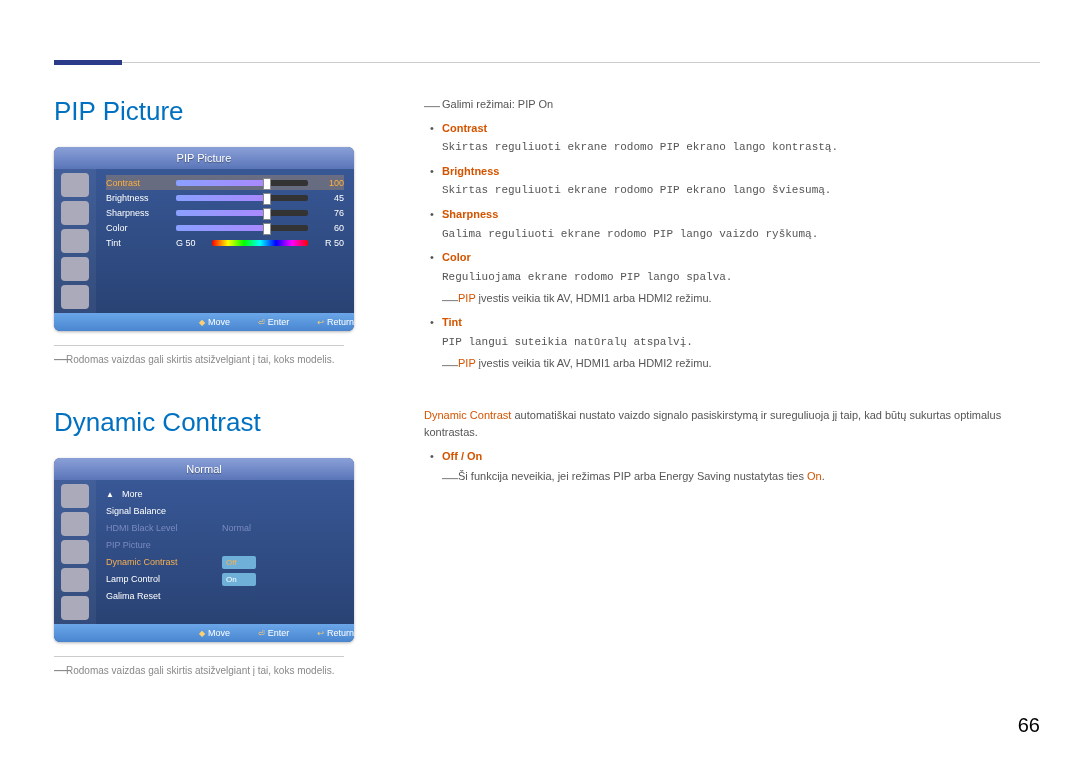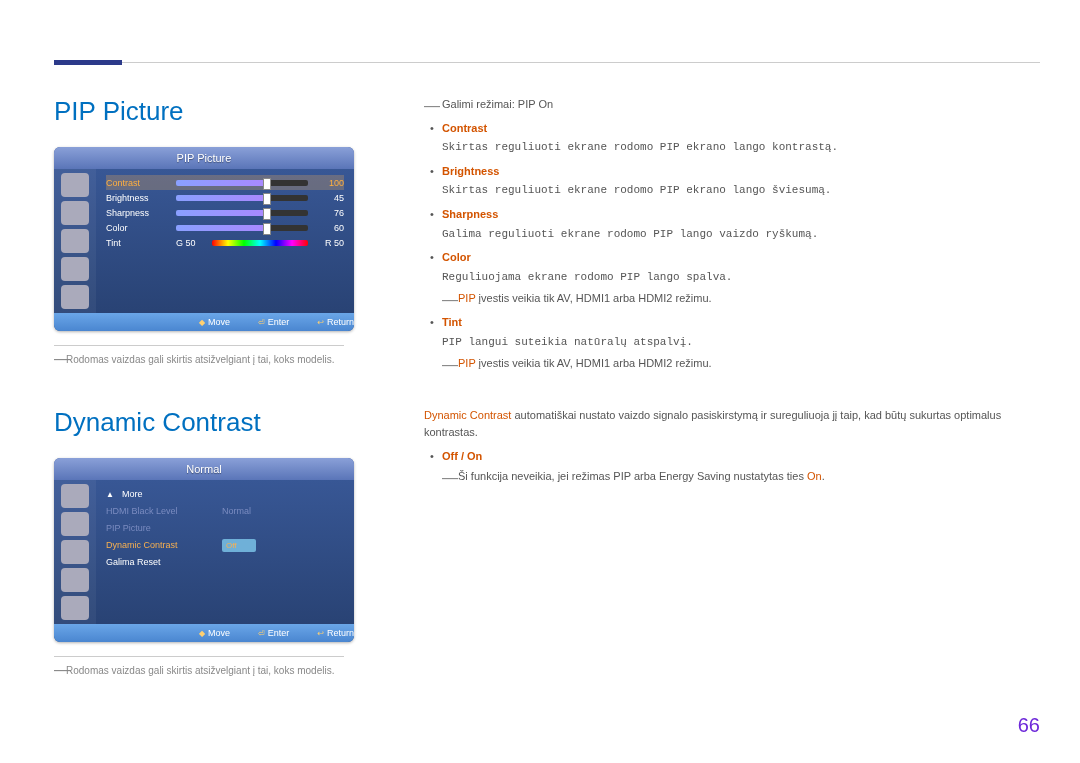--- a/index.html
+++ b/index.html
@@ -69,21 +69,21 @@
   .term { font-weight: 700; color: #d35400; }
   .bold { font-weight: 400; }
   .sub-desc { padding-left: 18px; margin-bottom: 4px; font-family: Liberation Mono, monospace; }
   .sub-dash { position: relative; padding-left: 34px; margin-bottom: 4px; }
   .sub-dash .dash { position: absolute; left: 18px; top: -3px; font-size: 16px; color: #888; }
   .page-num {
     position: absolute;
     bottom: 26px;
     right: 40px;
     font-size: 20px;
-    color: #6d28d9;
+    color: #000000;
   }
 
   
   .osd {
     width: 300px;
     border-radius: 6px;
     overflow: hidden;
     font-size: 9px;
     color: #fff;
     background: linear-gradient(#3a5a9a, #274070);
@@ -273,31 +273,39 @@
             <div class="osd-icon"></div>
             <div class="osd-icon"></div>
             <div class="osd-icon"></div>
             <div class="osd-icon"></div>
           </div>
           <div class="osd-panel">
             <div class="osd-row2">
               <span style="font-size:8px;margin-right:2px;">▲</span>
               <span class="osd-label2">More</span>
             </div>
+            <div class="osd-row2">
+                <span class="osd-label2">Signal Balance</span>
+                <span></span>
+              </div>
             <div class="osd-row2 dim">
                 <span class="osd-label2">HDMI Black Level</span>
                 <span>Normal</span>
               </div>
             <div class="osd-row2 dim">
                 <span class="osd-label2">PIP Picture</span>
                 <span></span>
               </div>
             <div class="osd-row2 orange">
                 <span class="osd-label2">Dynamic Contrast</span>
                 <span class="chip">Off</span>
+              </div>
+            <div class="osd-row2">
+                <span class="osd-label2">Lamp Control</span>
+                <span class="chip">On</span>
               </div>
             <div class="osd-row2">
                 <span class="osd-label2">Galima Reset</span>
                 <span></span>
               </div>
           </div>
         </div>
         <div class="osd-footer">
           <span><span class="glyph">◆</span><span>Move</span></span>
           <span><span class="glyph">⏎</span><span>Enter</span></span>

